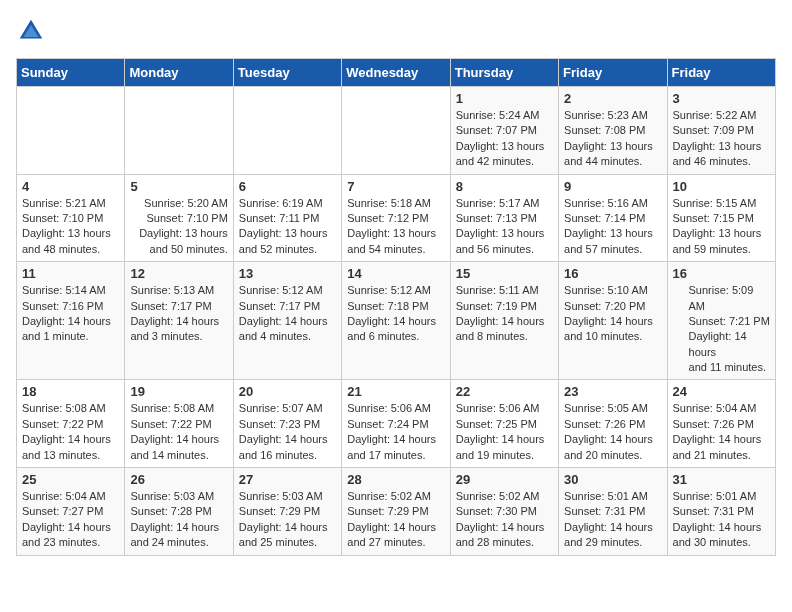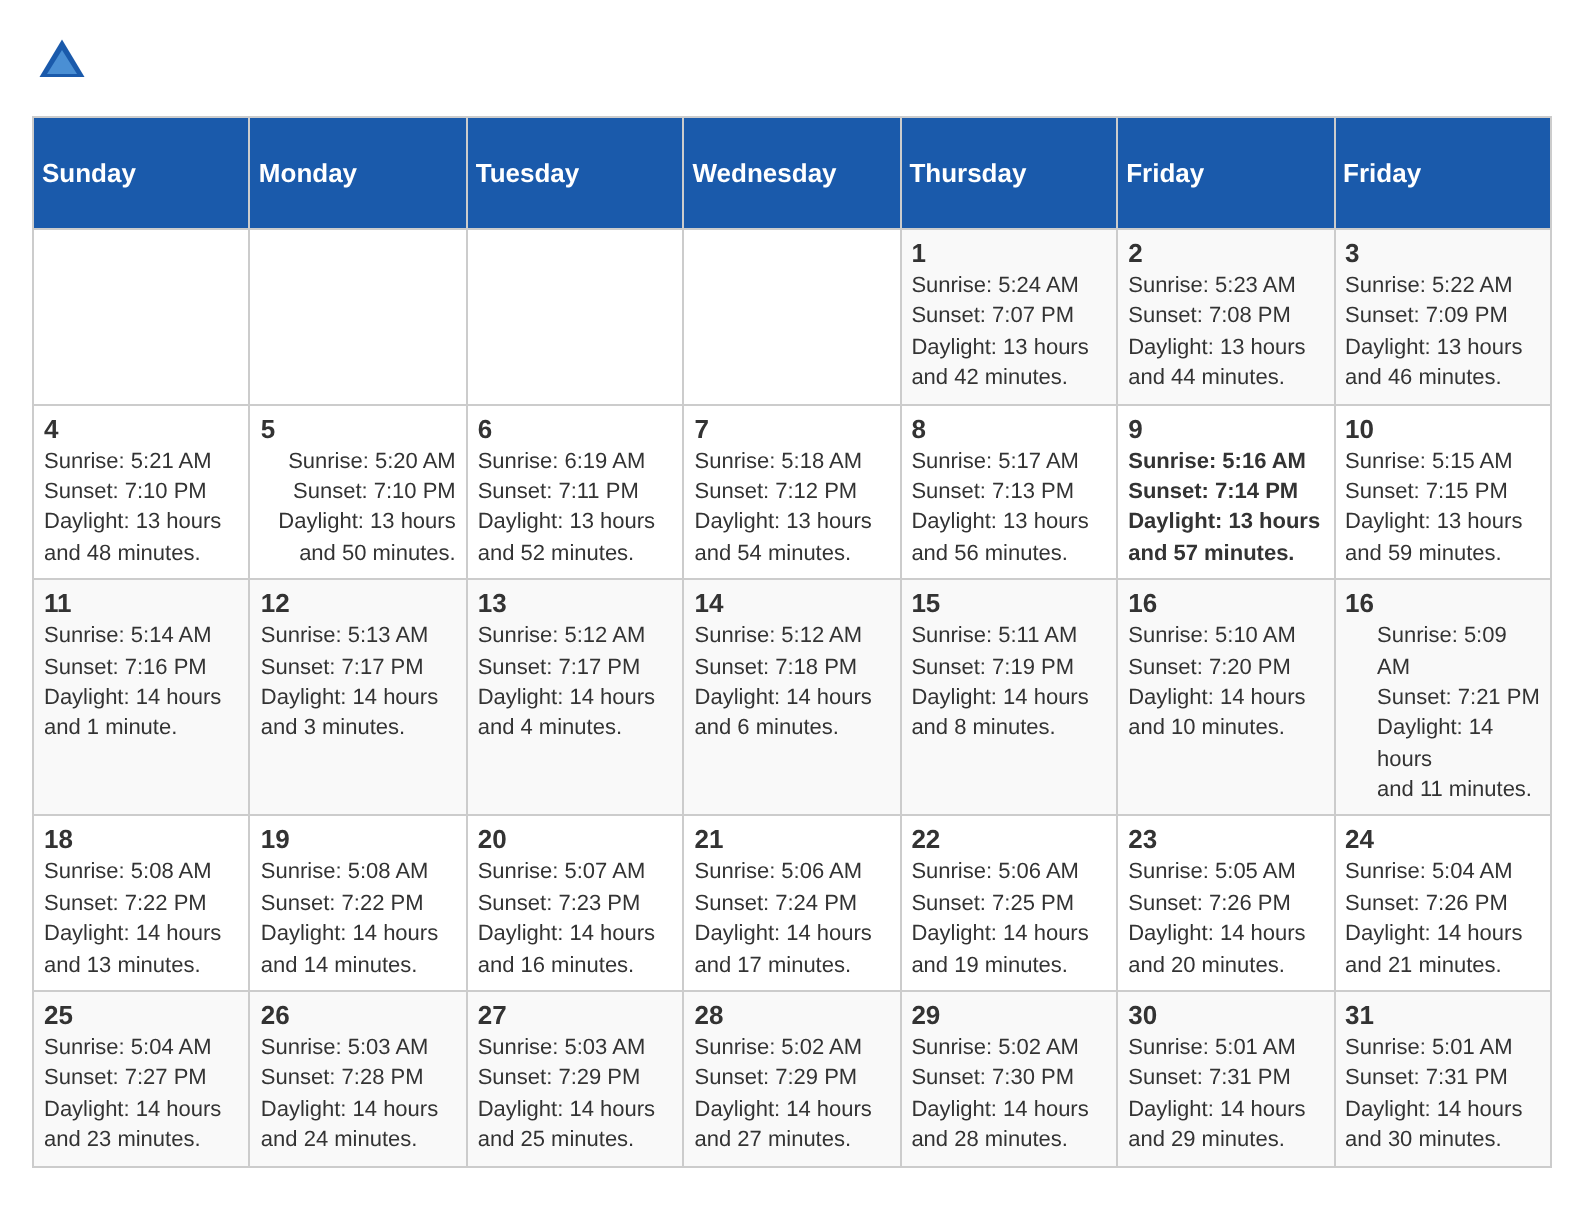--- a/index.html
+++ b/index.html
@@ -54,21 +54,21 @@
     }
     .calendar {
       width: 100%;
       border-collapse: collapse;
     }
     .calendar thead th {
       background: #1a5aab;
       color: #fff;
       font-size: 13px;
       font-weight: bold;
-      padding: 20px 4px;
+      padding: 6px 4px;
       text-align: left;
       border: 1px solid #ccc;
     }
     .calendar tbody td {
       border: 1px solid #ccc;
       vertical-align: top;
       padding: 4px 5px;
       width: 108px;
       min-height: 90px;
       font-size: 11px;
@@ -183,21 +183,21 @@
         </td>
         <td>
           <span class="day-number">8</span>
           <div class="day-info" style="white-space: pre-line;">Sunrise: 5:17 AM
 Sunset: 7:13 PM
 Daylight: 13 hours
 and 56 minutes.</div>
         </td>
         <td>
           <span class="day-number">9</span>
-          <div class="day-info" style="white-space: pre-line; font-weight: bold;">Sunrise: 5:16 AM
+          <div class="day-info" style="white-space: pre-line;">Sunrise: 5:16 AM
 Sunset: 7:14 PM
 Daylight: 13 hours
 and 57 minutes.</div>
         </td>
         <td>
           <span class="day-number">10</span>
           <div class="day-info" style="white-space: pre-line;">Sunrise: 5:15 AM
 Sunset: 7:15 PM
 Daylight: 13 hours
 and 59 minutes.</div>

